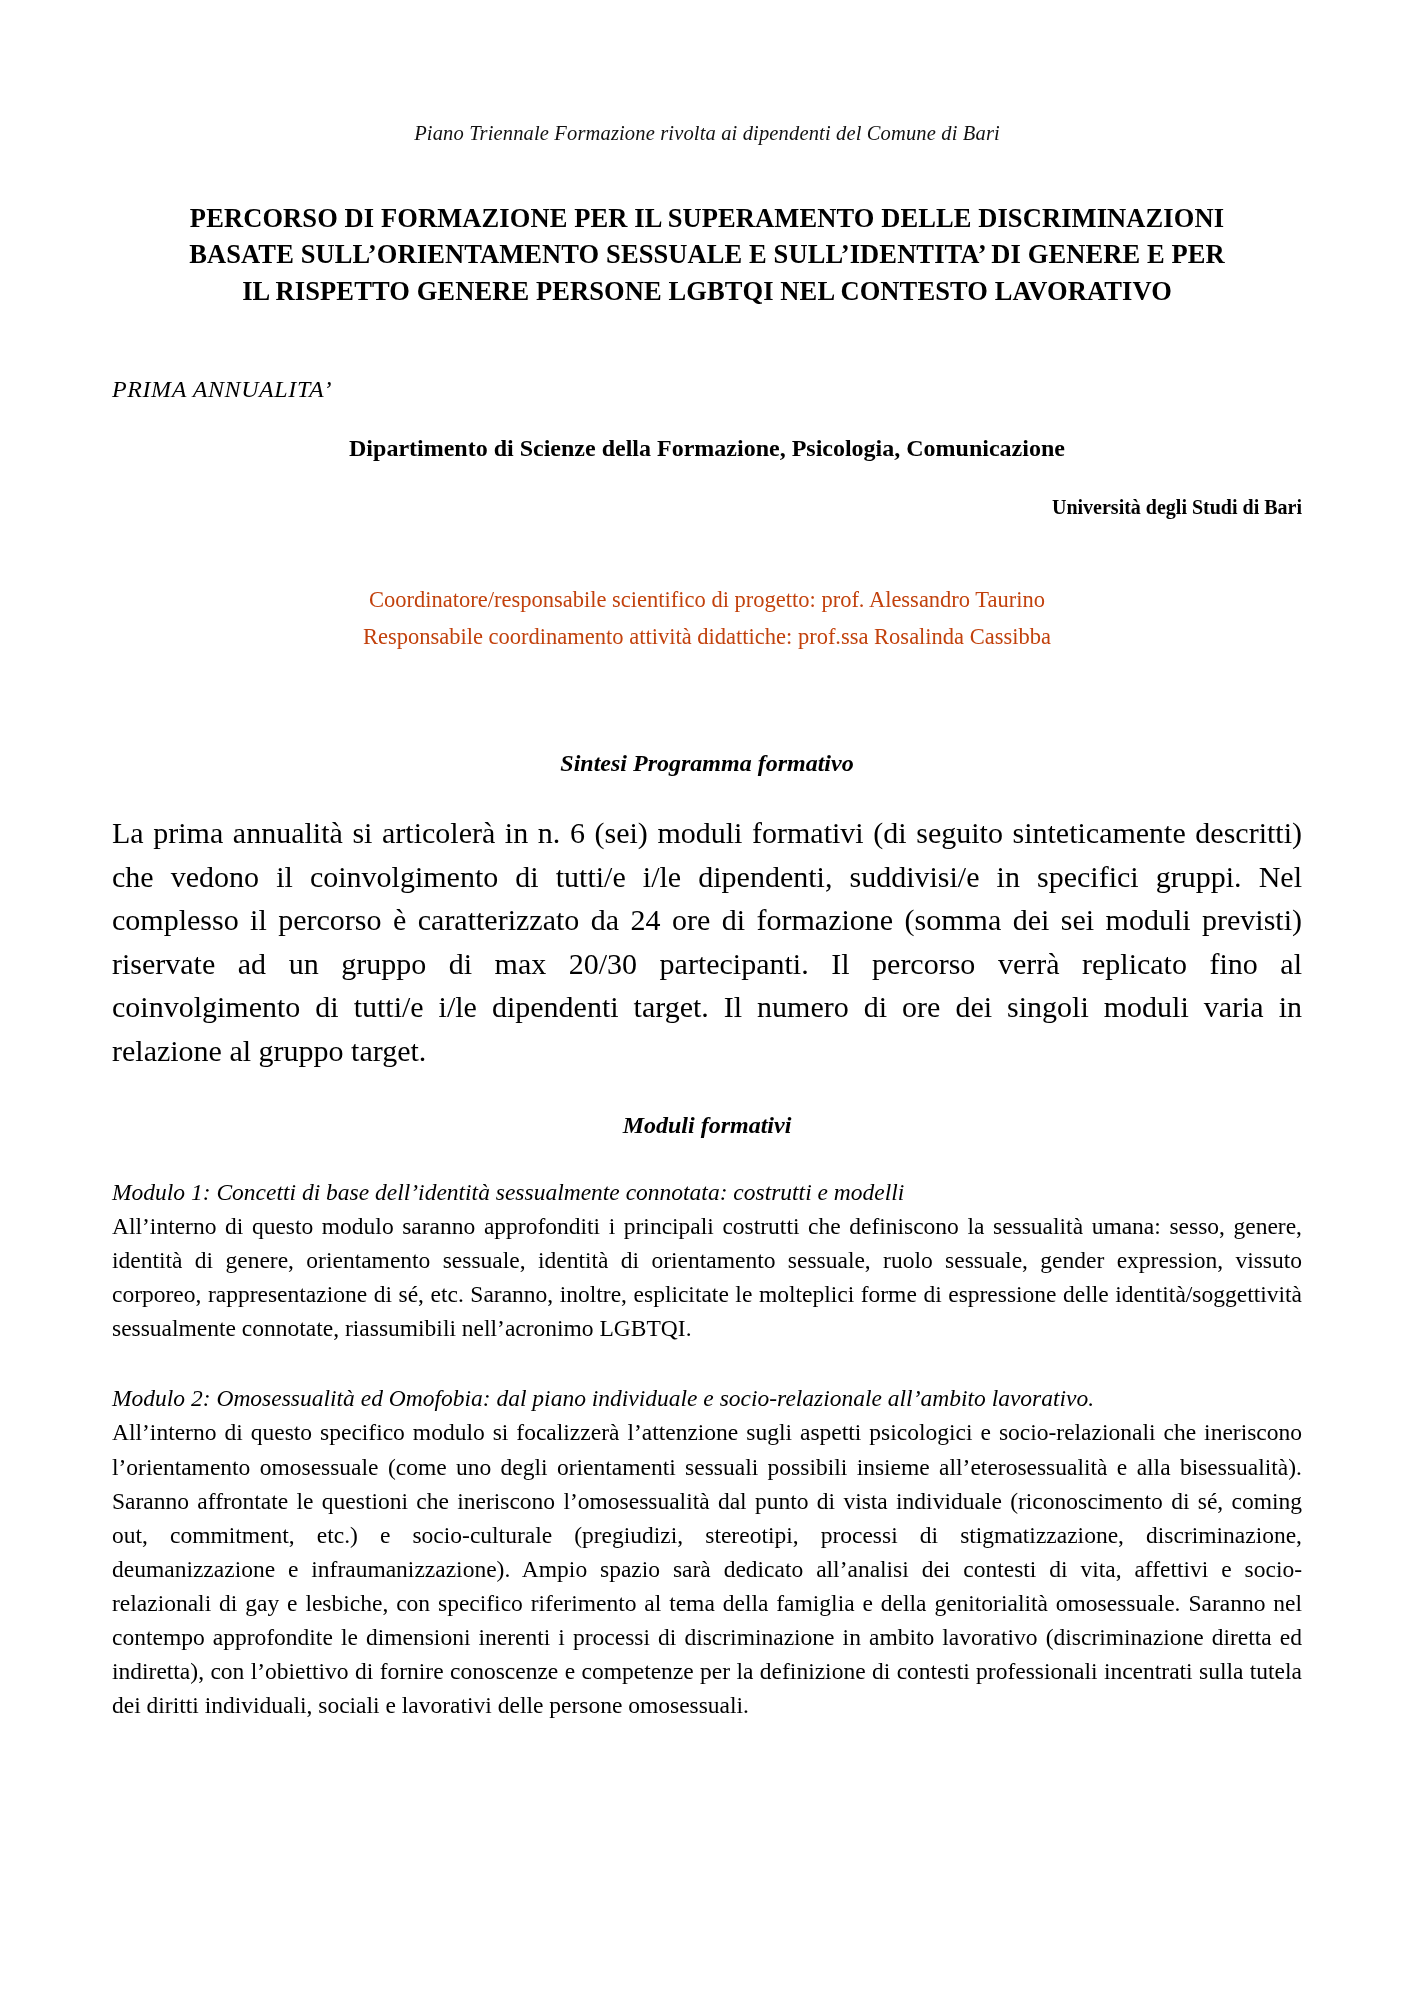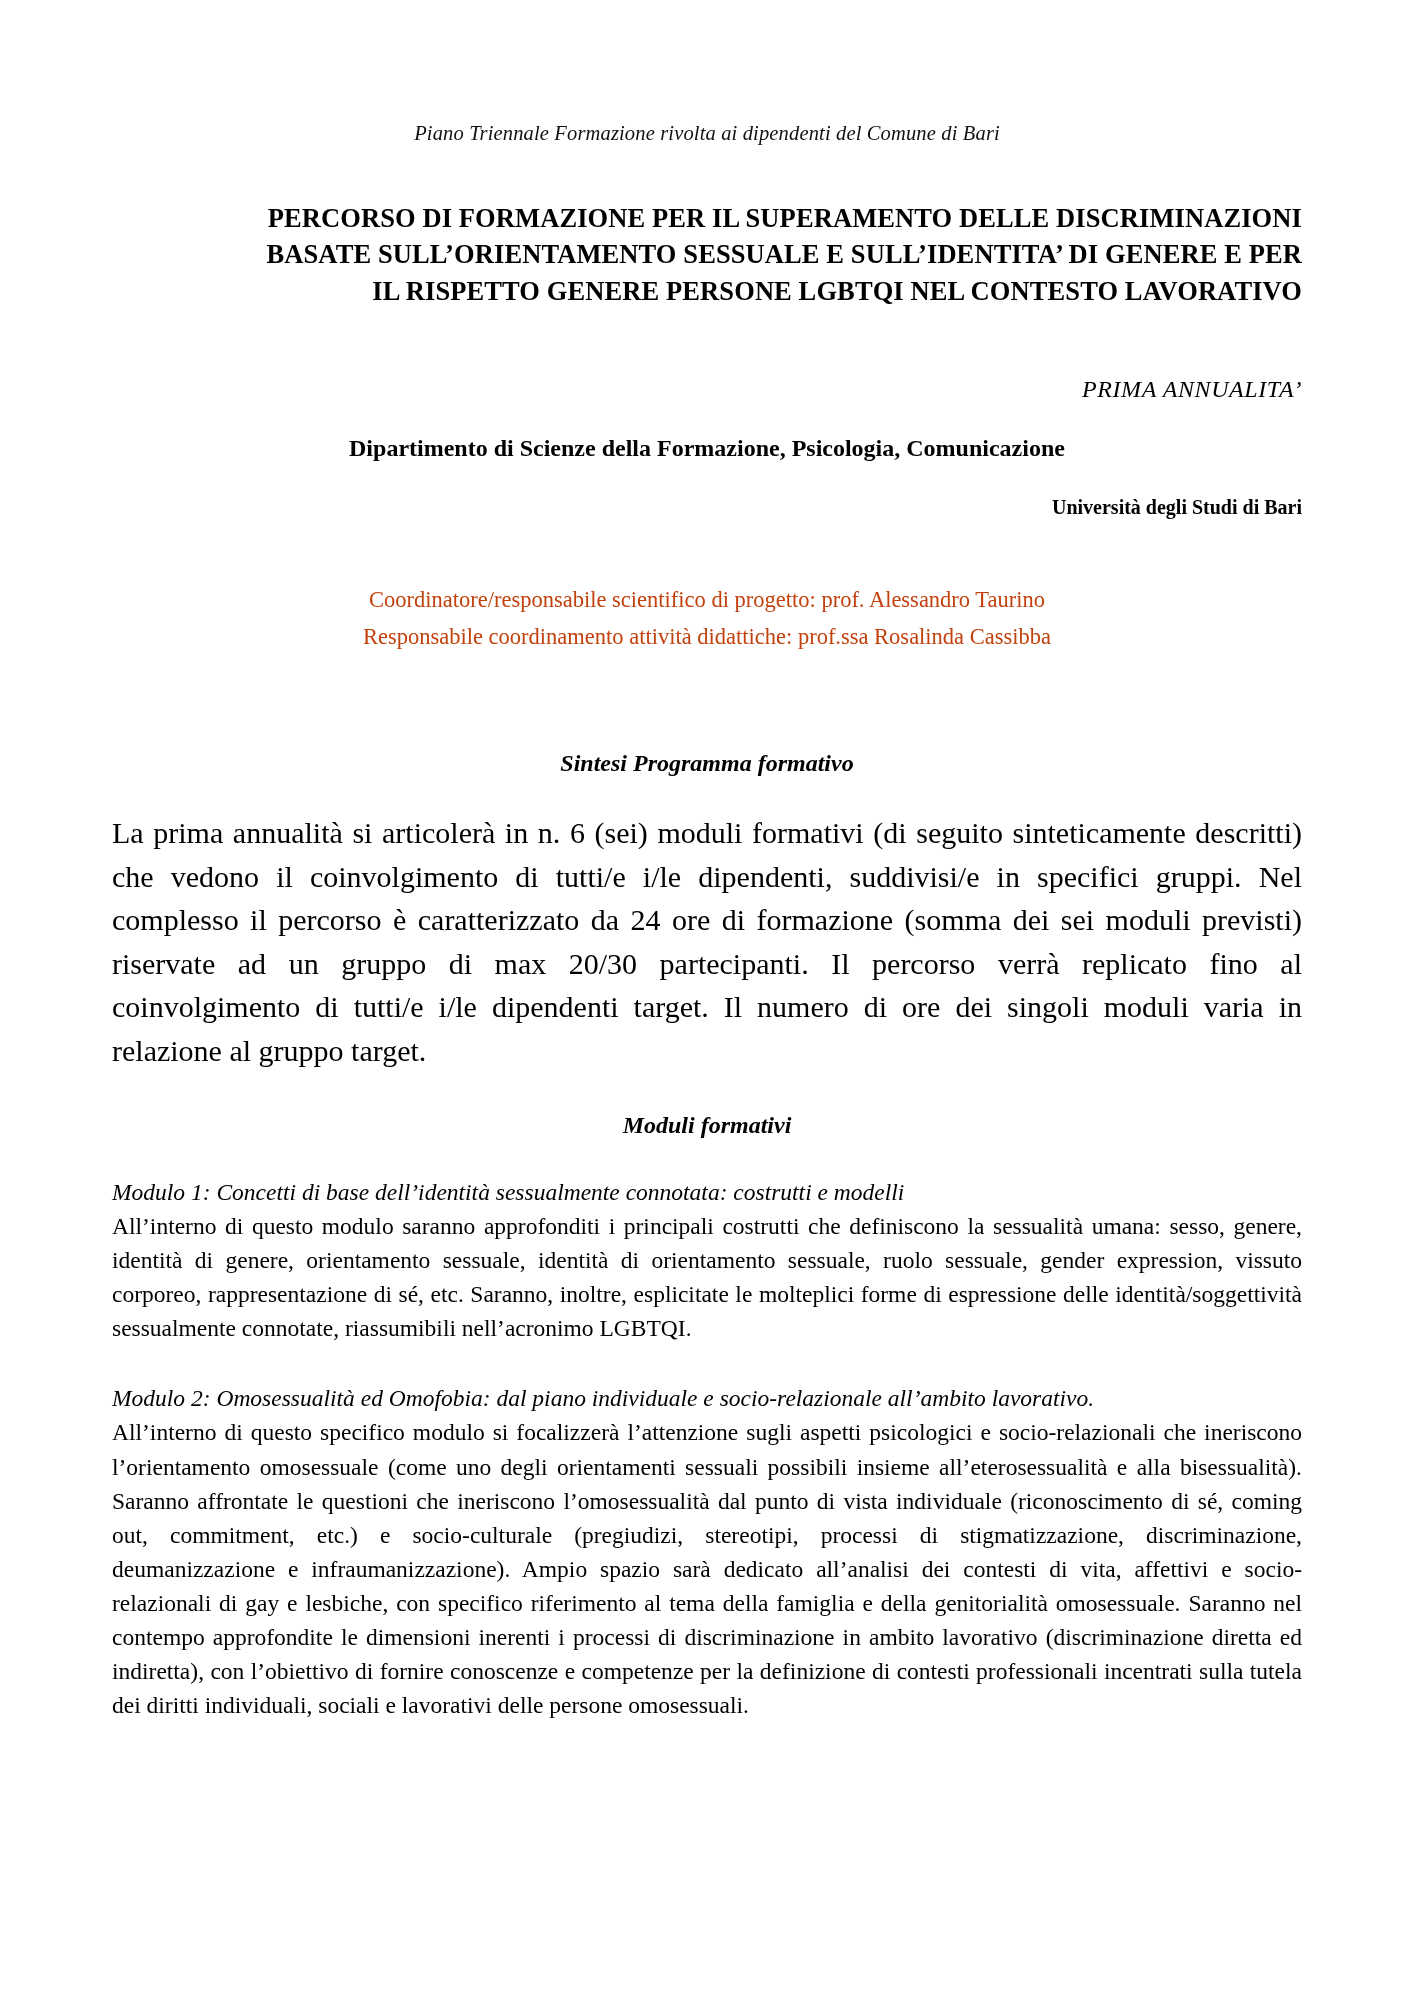--- a/index.html
+++ b/index.html
@@ -36,32 +36,32 @@
     font-style: italic;
     font-size: 20.5px;
     letter-spacing: 0.15px;
     line-height: 1.1;
     color: #111111;
   }
 
   
   .doc-title {
     margin-top: 55px;
-    text-align: right;
+    text-align: center;
     font-weight: bold;
     font-size: 26.5px;
     line-height: 1.39;
     letter-spacing: 0.1px;
   }
   .doc-title .tline { display: block; }
 
   
   .annualita {
     margin-top: 66px;
-    text-align: right;
+    text-align: left;
     font-style: italic;
     font-size: 24px;
     letter-spacing: 0.6px;
   }
   .dept {
     margin-top: 30px;
     text-align: center;
     font-weight: bold;
     font-size: 24px;
     line-height: 1.3;

